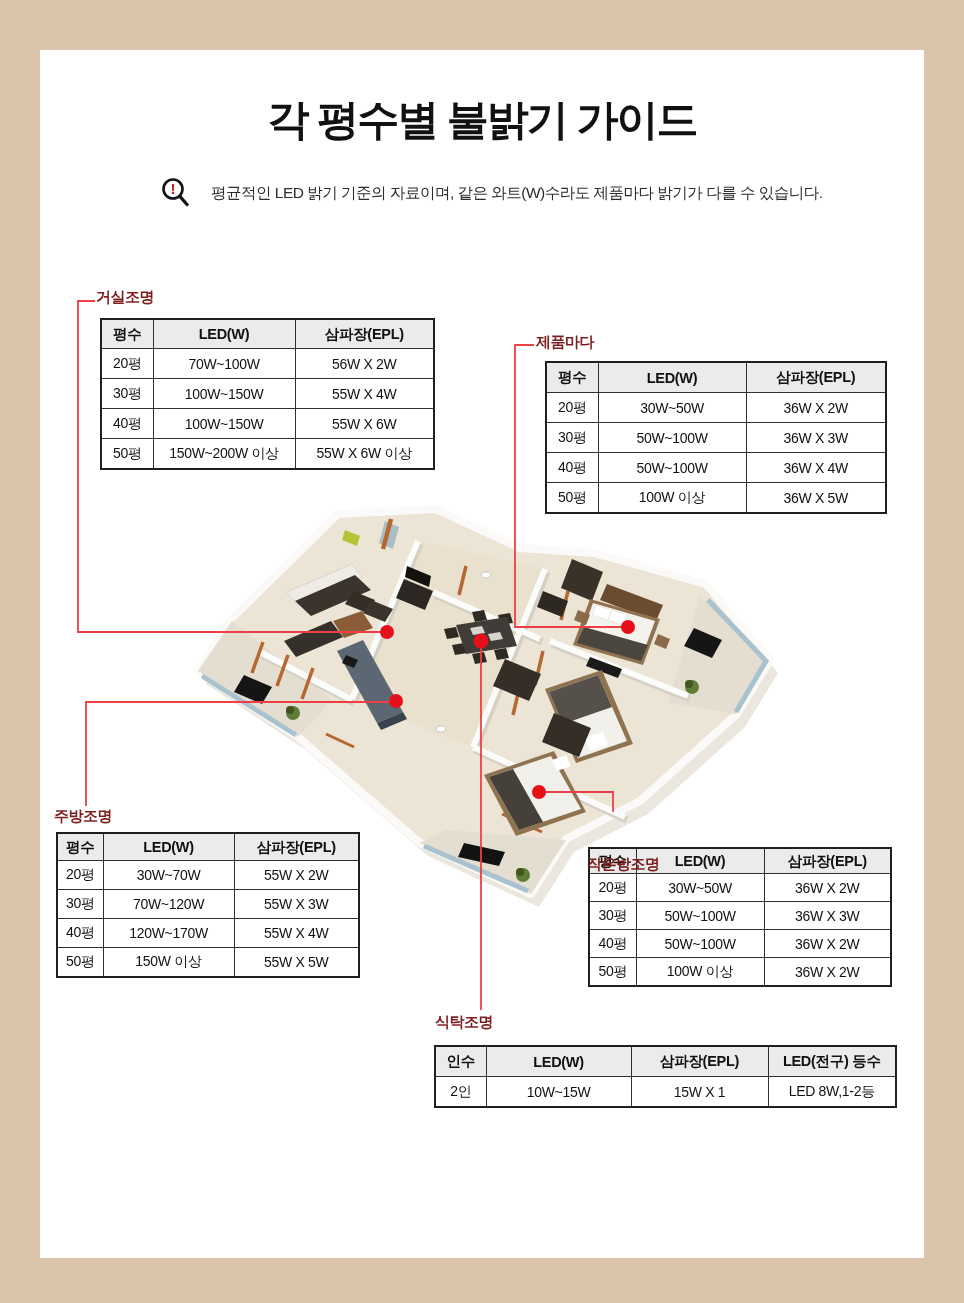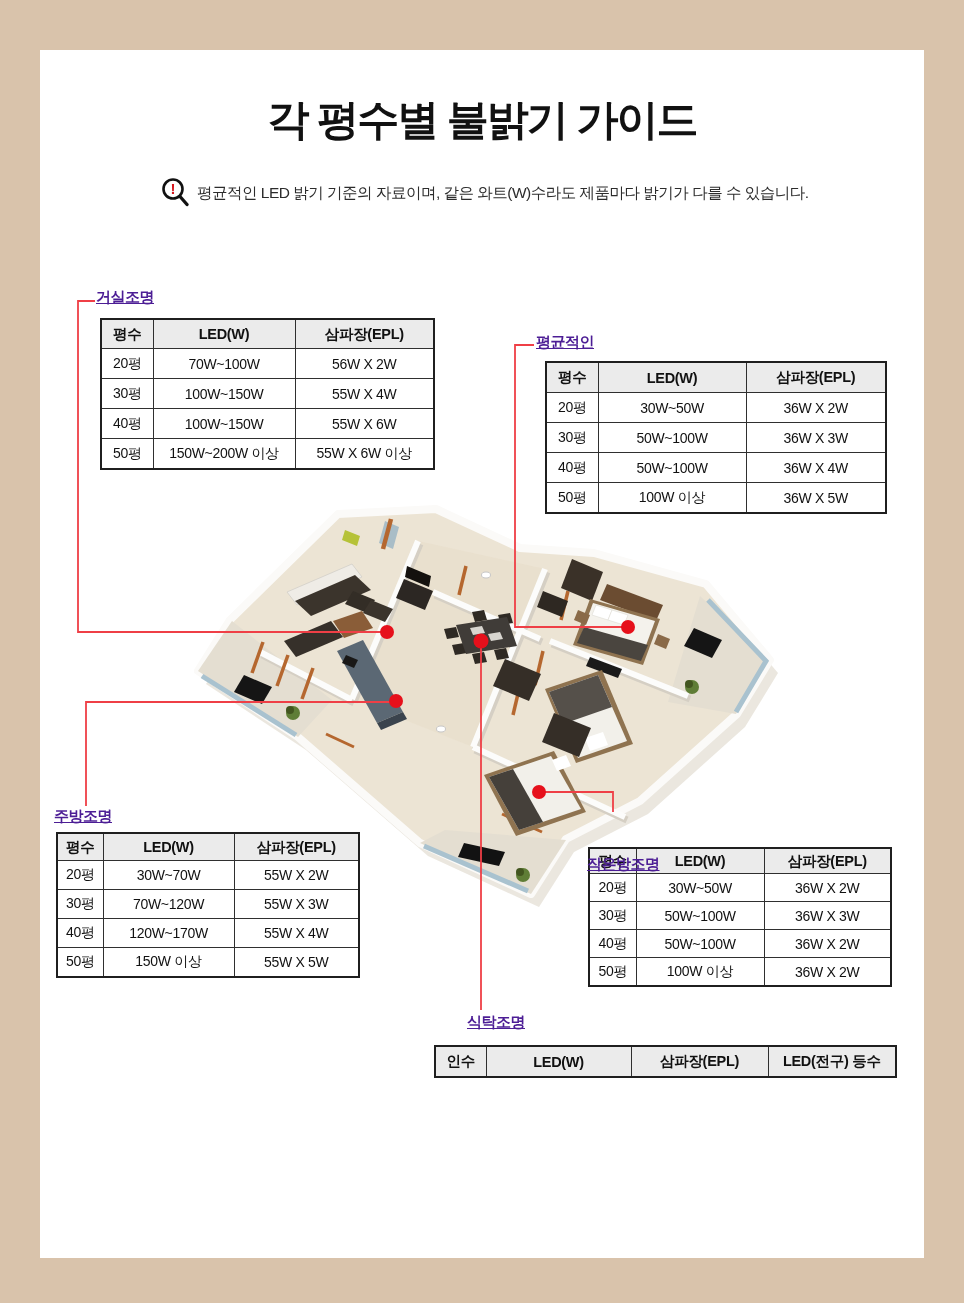--- a/index.html
+++ b/index.html
@@ -3,22 +3,22 @@
 <meta charset="utf-8">
 <style>
   html,body{margin:0;padding:0;}
   body{font-family:"Liberation Sans","DejaVu Sans",sans-serif;}
   #page{position:relative;width:964px;height:1303px;background:#d9c3ab;overflow:hidden;}
   #panel{position:absolute;left:40px;top:50px;width:884px;height:1208px;background:#ffffff;}
   .abs{position:absolute;}
   #title{left:0;top:92px;width:964px;text-align:center;font-size:42px;font-weight:900;
          color:#111;letter-spacing:-2px;}
   #disclaimer-row{left:160px;top:176px;width:680px;height:34px;display:flex;align-items:center;}
-  #disclaimer-text{font-size:15.5px;color:#2c2c2c;margin-left:7px;letter-spacing:-0.5px;}
-  .callout-label{font-size:15px;font-weight:700;color:#4c1d95;letter-spacing:-0.5px;z-index:5;text-decoration:underline;}
+  #disclaimer-text{font-size:15.5px;color:#2c2c2c;margin-left:21px;letter-spacing:-0.5px;}
+  .callout-label{font-size:15px;font-weight:700;color:#7f1d1d;letter-spacing:-0.5px;z-index:5;}
   #svg-layer{position:absolute;left:0;top:0;width:964px;height:1303px;z-index:1;pointer-events:none;}
   table.guide{position:absolute;border-collapse:collapse;table-layout:fixed;background:#fff;z-index:4;
               border:2px solid #1f1f1f;padding-left:20px;}
   table.guide th{background:#ebebeb;font-size:14.5px;font-weight:700;color:#111;}
   table.guide td{font-size:14px;font-weight:400;color:#111;}
   table.guide th,table.guide td{border:1px solid #2f2f2f;text-align:center;vertical-align:middle;
               padding:0;letter-spacing:-0.3px;white-space:nowrap;}
   #t-living  th{height:28px} #t-living  td{height:29px}
   #t-big     th{height:29px} #t-big     td{height:29px}
   #t-kitchen th{height:26px} #t-kitchen td{height:28px}
@@ -26,21 +26,21 @@
   #t-dining  th{height:29px} #t-dining  td{height:29px}
   #t-living {left:100px;top:318px;}
   #t-big    {left:545px;top:361px;}
   #t-kitchen{left:56px; top:832px;}
   #t-small  {left:588px;top:847px;}
   #t-dining {left:434px;top:1045px;}
   #lbl-living {left:96px; top:288px;}
   #lbl-big    {left:536px;top:333px;}
   #lbl-kitchen{left:54px; top:807px;}
   #lbl-small  {left:587px;top:819px;margin-top:36px;}
-  #lbl-dining {left:435px;top:1013px;margin-left:32px;}
+  #lbl-dining {left:435px;top:1013px;}
   #disclaimer-row{z-index:3;}
 </style>
 </head>
 <body>
 
 <div id="page">
   <div id="panel"></div>
 
   <div id="title" class="abs">각 평수별 불밝기 가이드</div>
 
@@ -195,21 +195,21 @@
     <g fill="#e6101b">
       <circle cx="387" cy="632" r="7"></circle>
       <circle cx="481" cy="641" r="7.5"></circle>
       <circle cx="396" cy="701" r="7"></circle>
       <circle cx="628" cy="627" r="7"></circle>
       <circle cx="539" cy="792" r="7"></circle>
     </g>
   </svg>
 
   <div id="lbl-living" class="abs callout-label">거실조명</div>
-  <div id="lbl-big" class="abs callout-label">평균적인</div>
+  <div id="lbl-big" class="abs callout-label">제품마다</div>
   <div id="lbl-kitchen" class="abs callout-label">주방조명</div>
   <div id="lbl-small" class="abs callout-label">작은방조명</div>
   <div id="lbl-dining" class="abs callout-label">식탁조명</div>
 
   <table id="t-living" class="guide">
       <colgroup>
         <col style="width: 52px;">
         <col style="width: 142px;">
         <col style="width: 139px;">
       </colgroup>
@@ -360,15 +360,21 @@
       </colgroup>
       <thead>
         <tr>
           <th>인수</th>
           <th>LED(W)</th>
           <th>삼파장(EPL)</th>
           <th>LED(전구) 등수</th>
         </tr>
       </thead>
       <tbody>
+        <tr>
+          <td>2인</td>
+          <td>10W~15W</td>
+          <td>15W X 1</td>
+          <td>LED 8W,1-2등</td>
+        </tr>
       </tbody>
     </table>
 </div>
 
 </body></html>

